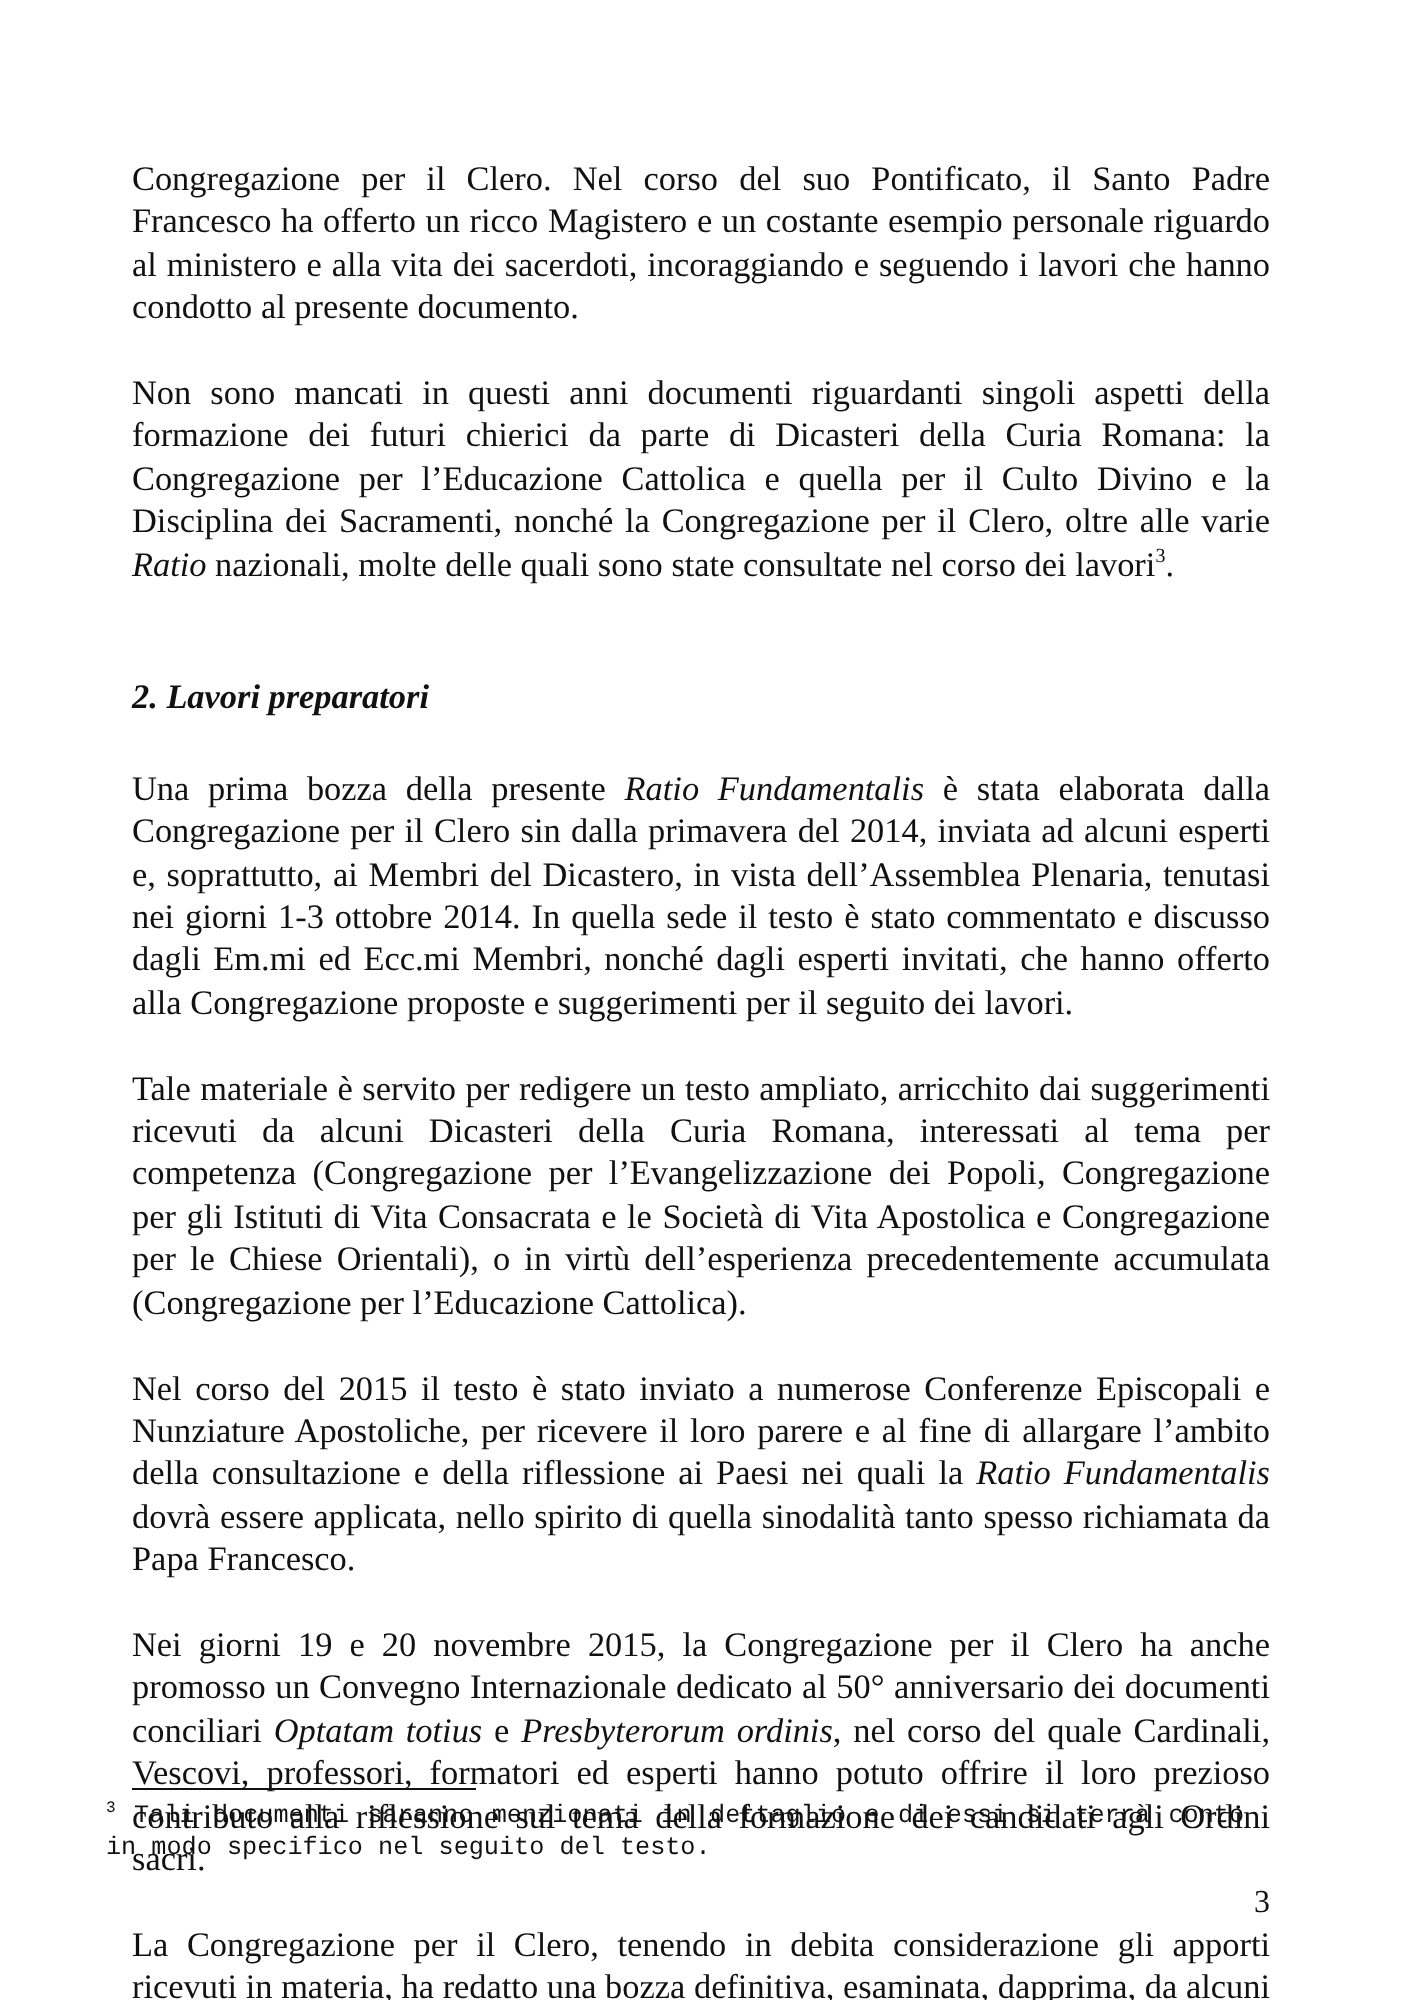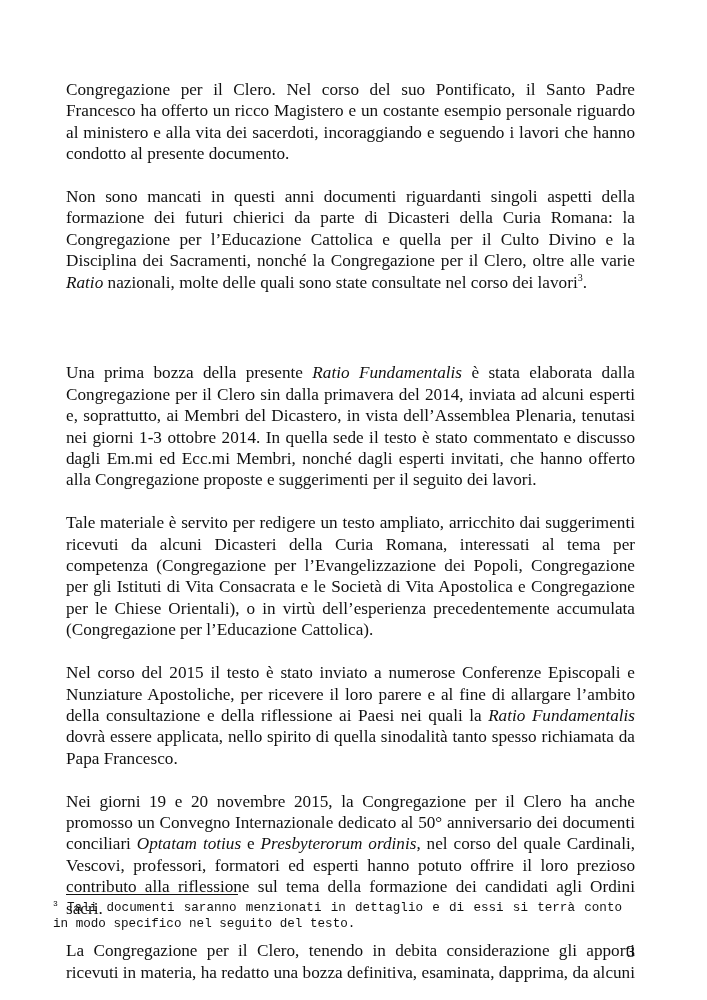--- a/index.html
+++ b/index.html
@@ -80,20 +80,21 @@
 
   <p class="para">Congregazione per il Clero. Nel corso del suo Pontificato, il Santo Padre Francesco ha offerto un ricco Magistero e un costante esempio personale riguardo al ministero e alla vita dei sacerdoti, incoraggiando e seguendo i lavori che hanno condotto al presente documento.</p>
 
   <div class="gap"></div>
 
   <p class="para"><span>Non sono mancati in questi anni documenti riguardanti singoli aspetti della formazione dei futuri chierici da parte di Dicasteri della Curia Romana: la Congregazione per l’Educazione Cattolica e quella per il Culto Divino e la Disciplina dei Sacramenti, nonché la Congregazione per il Clero, oltre alle varie </span><i>Ratio</i><span> nazionali, molte delle quali sono state consultate nel corso dei lavori</span><sup class="fnref">3</sup><span>.</span></p>
 
   <div class="gap-big"></div>
   <div class="gap"></div>
 
+  <h2 class="section-title">2. Lavori preparatori</h2>
 
   <div class="gap-big"></div>
 
   <p class="para"><span>Una prima bozza della presente </span><i>Ratio Fundamentalis</i><span> è stata elaborata dalla Congregazione per il Clero sin dalla primavera del 2014, inviata ad alcuni esperti e, soprattutto, ai Membri del Dicastero, in vista dell’Assemblea Plenaria, tenutasi nei giorni 1-3 ottobre 2014. In quella sede il testo è stato commentato e discusso dagli Em.mi ed Ecc.mi Membri, nonché dagli esperti invitati, che hanno offerto alla Congregazione proposte e suggerimenti per il seguito dei lavori.</span></p>
 
   <div class="gap"></div>
 
   <p class="para">Tale materiale è servito per redigere un testo ampliato, arricchito dai suggerimenti ricevuti da alcuni Dicasteri della Curia Romana, interessati al tema per competenza (Congregazione per l’Evangelizzazione dei Popoli, Congregazione per gli Istituti di Vita Consacrata e le Società di Vita Apostolica e Congregazione per le Chiese Orientali), o in virtù dell’esperienza precedentemente accumulata (Congregazione per l’Educazione Cattolica).</p>
 
   <div class="gap"></div>

